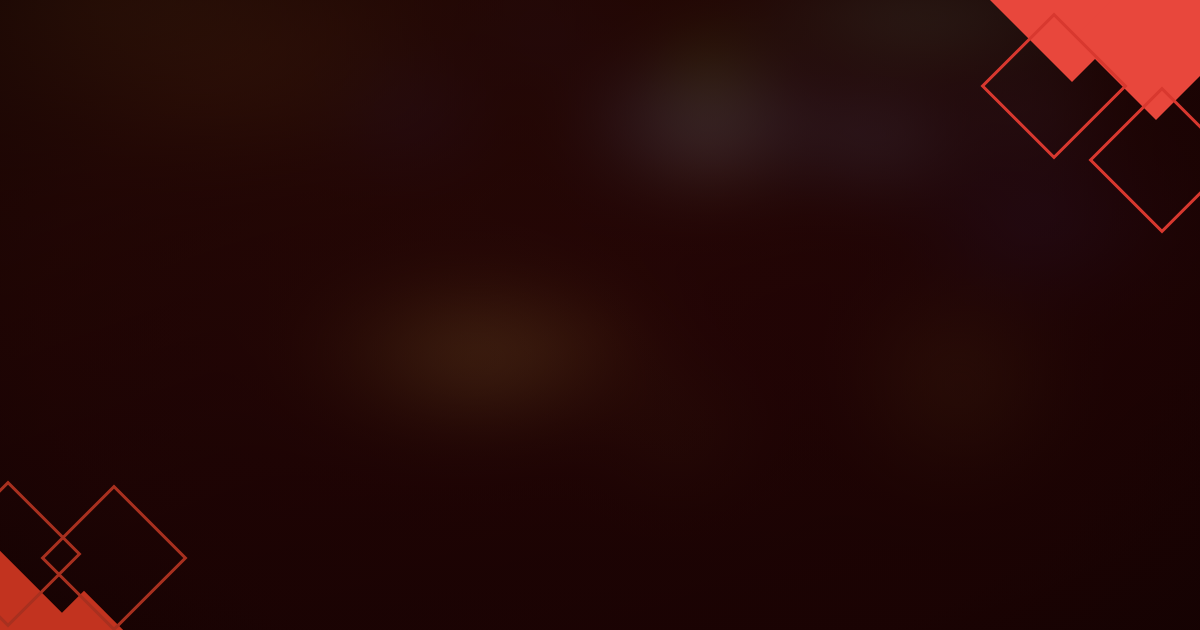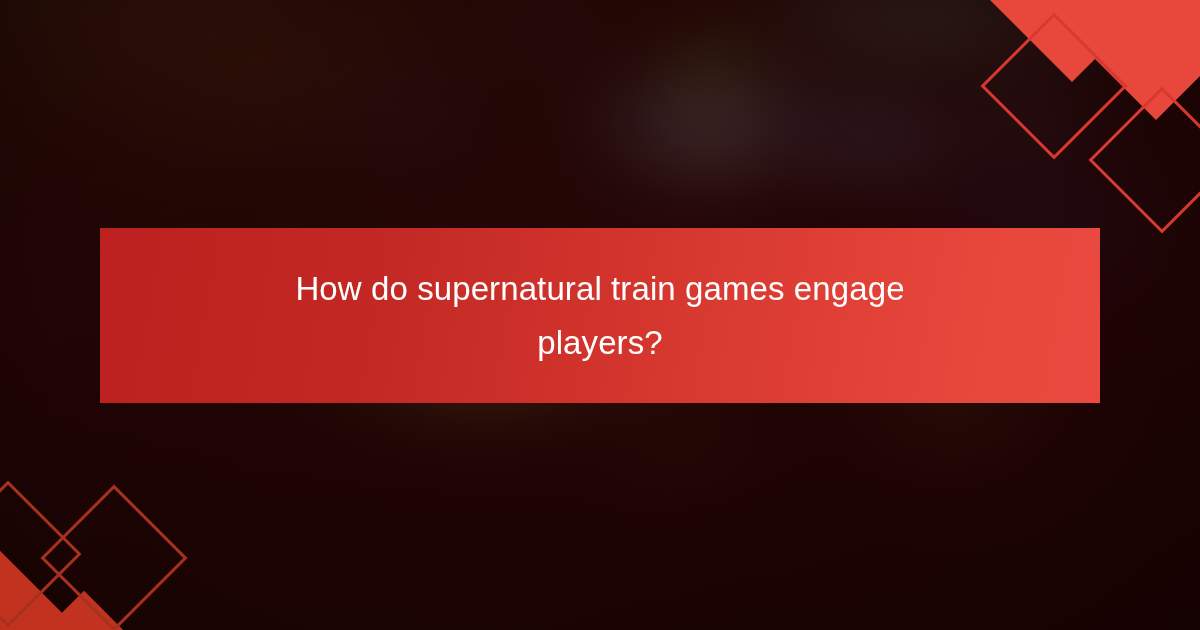--- a/index.html
+++ b/index.html
@@ -119,17 +119,14 @@
     <span class="dia out  d4"></span>
   </div>
 
   <div class="deco bl">
     <span class="dia fill d1"></span>
     <span class="dia fill d2"></span>
     <span class="dia out  d3"></span>
     <span class="dia out  d4"></span>
   </div>
 
-  <div class="banner">
-    <h1 class="banner-title">How do supernatural train games engage players?</h1>
-  </div>
 
 </div>
 
 </body></html>

